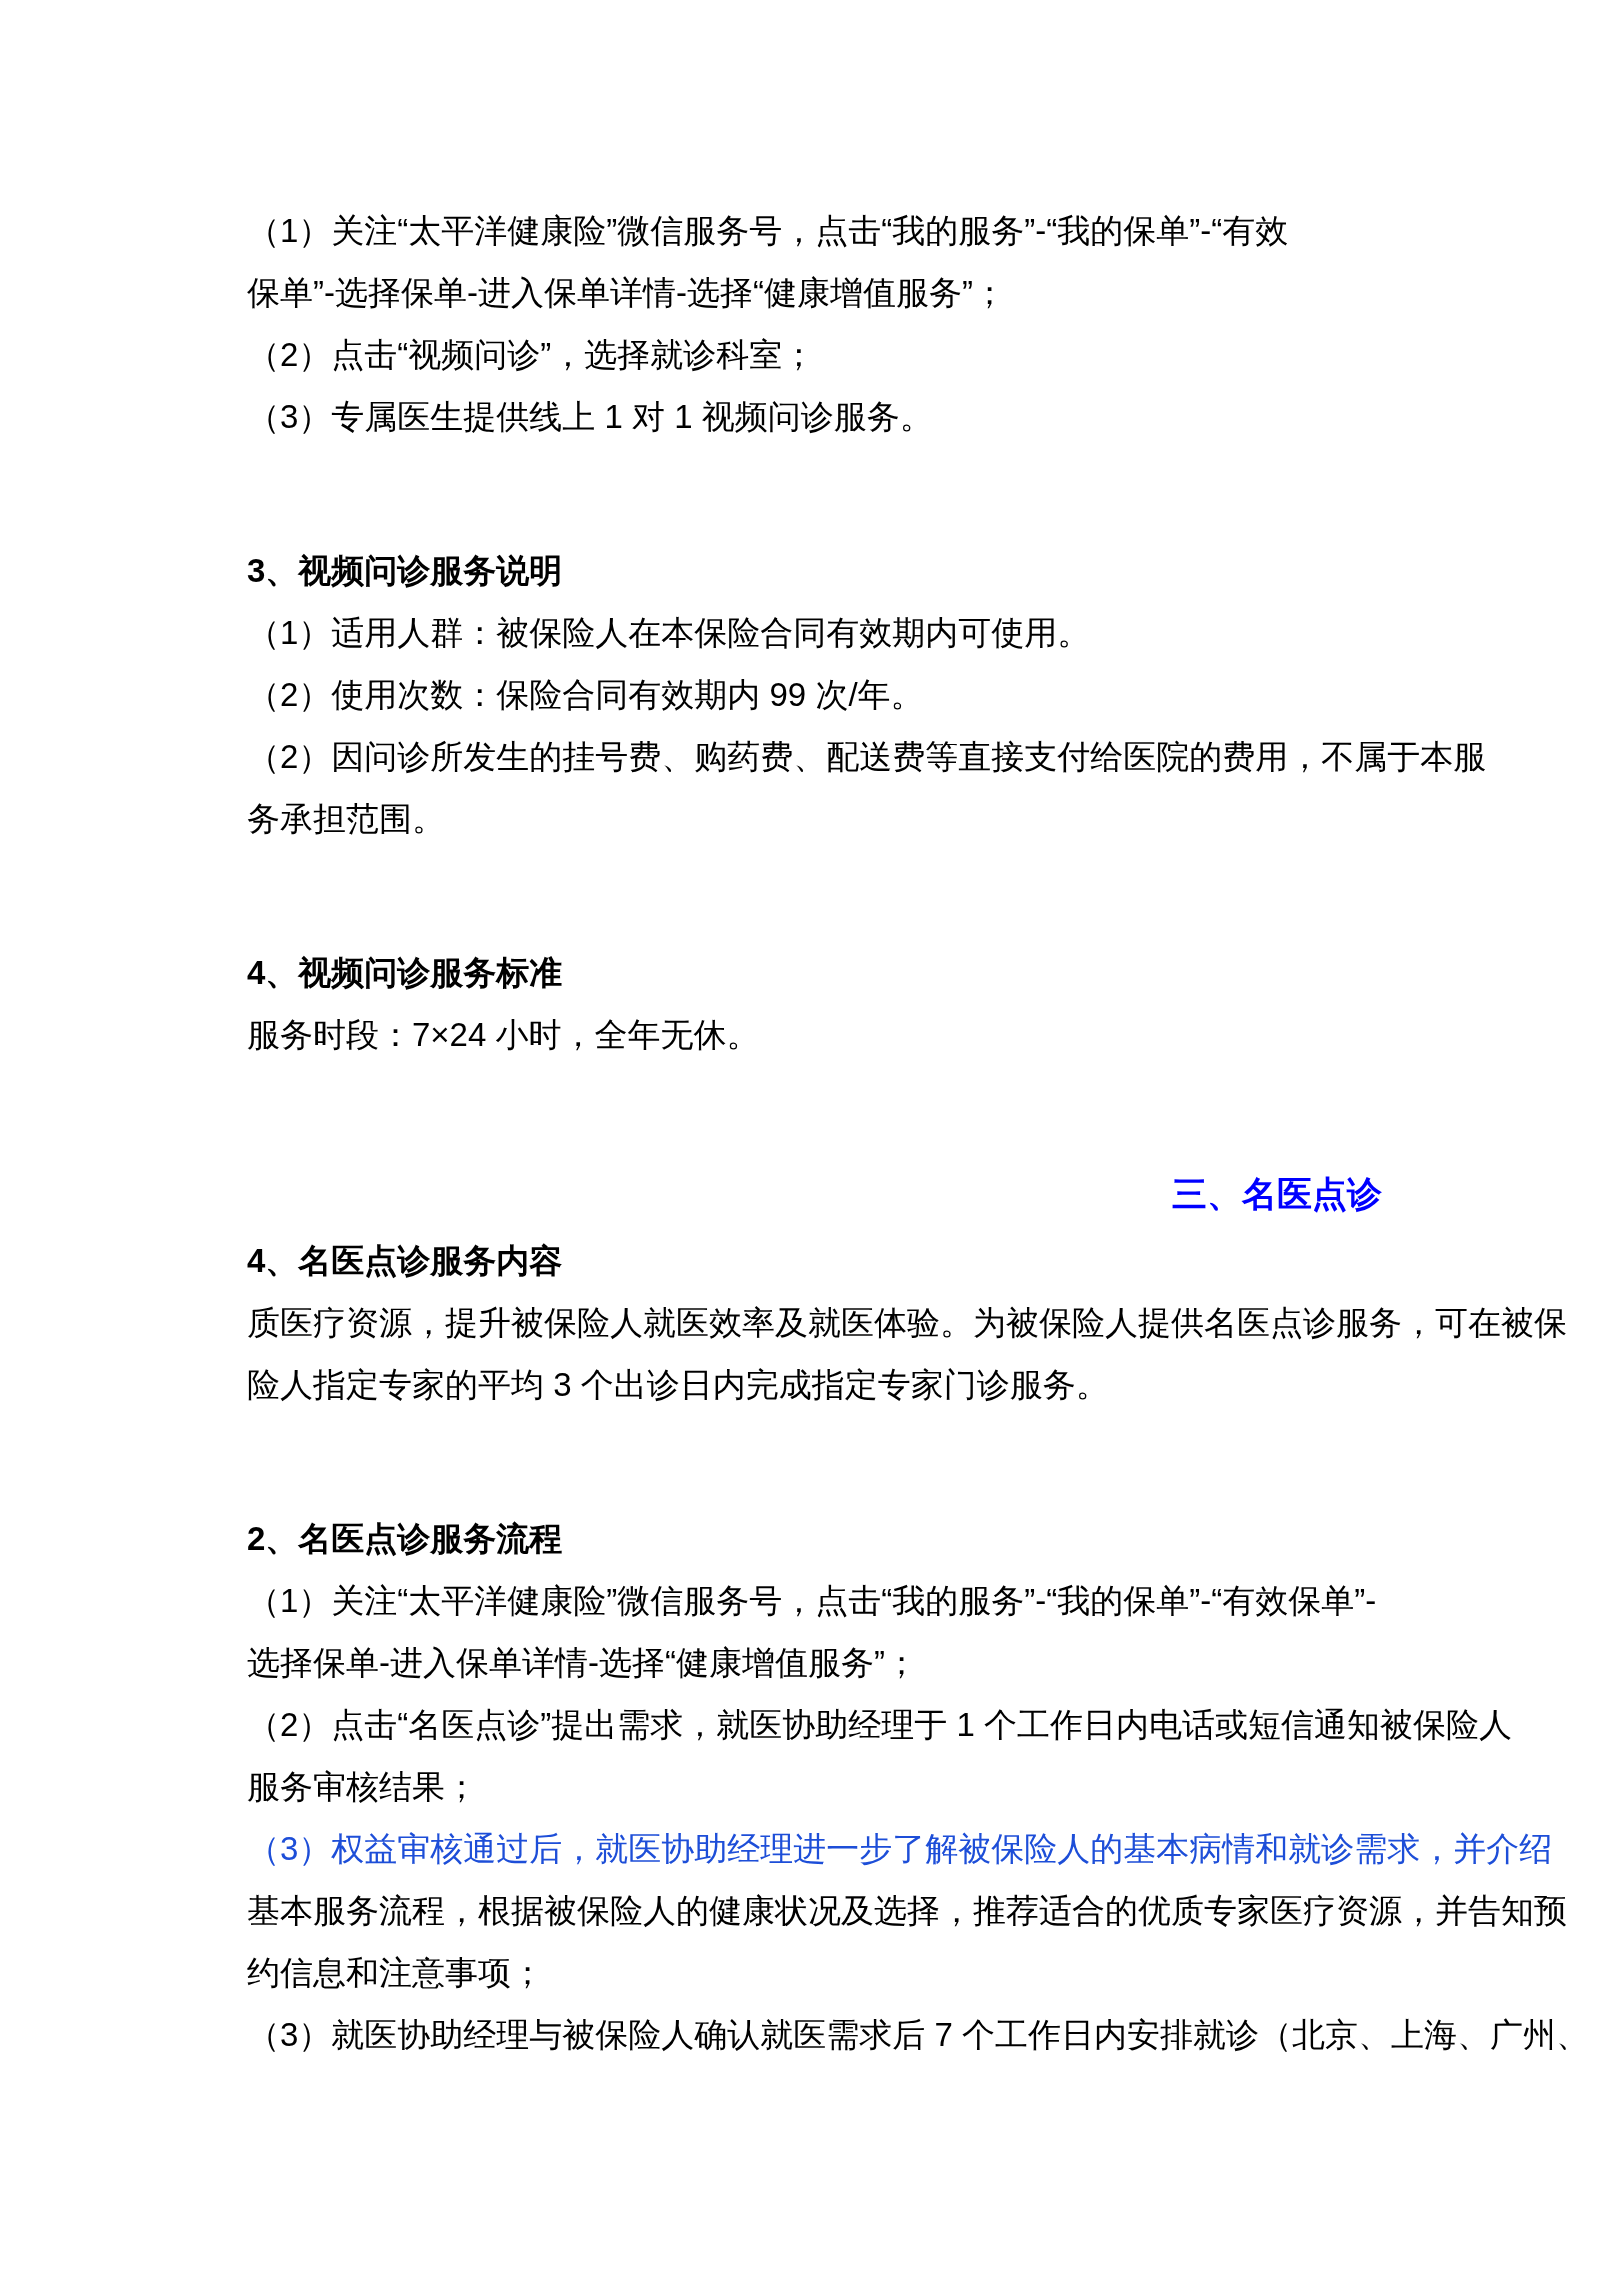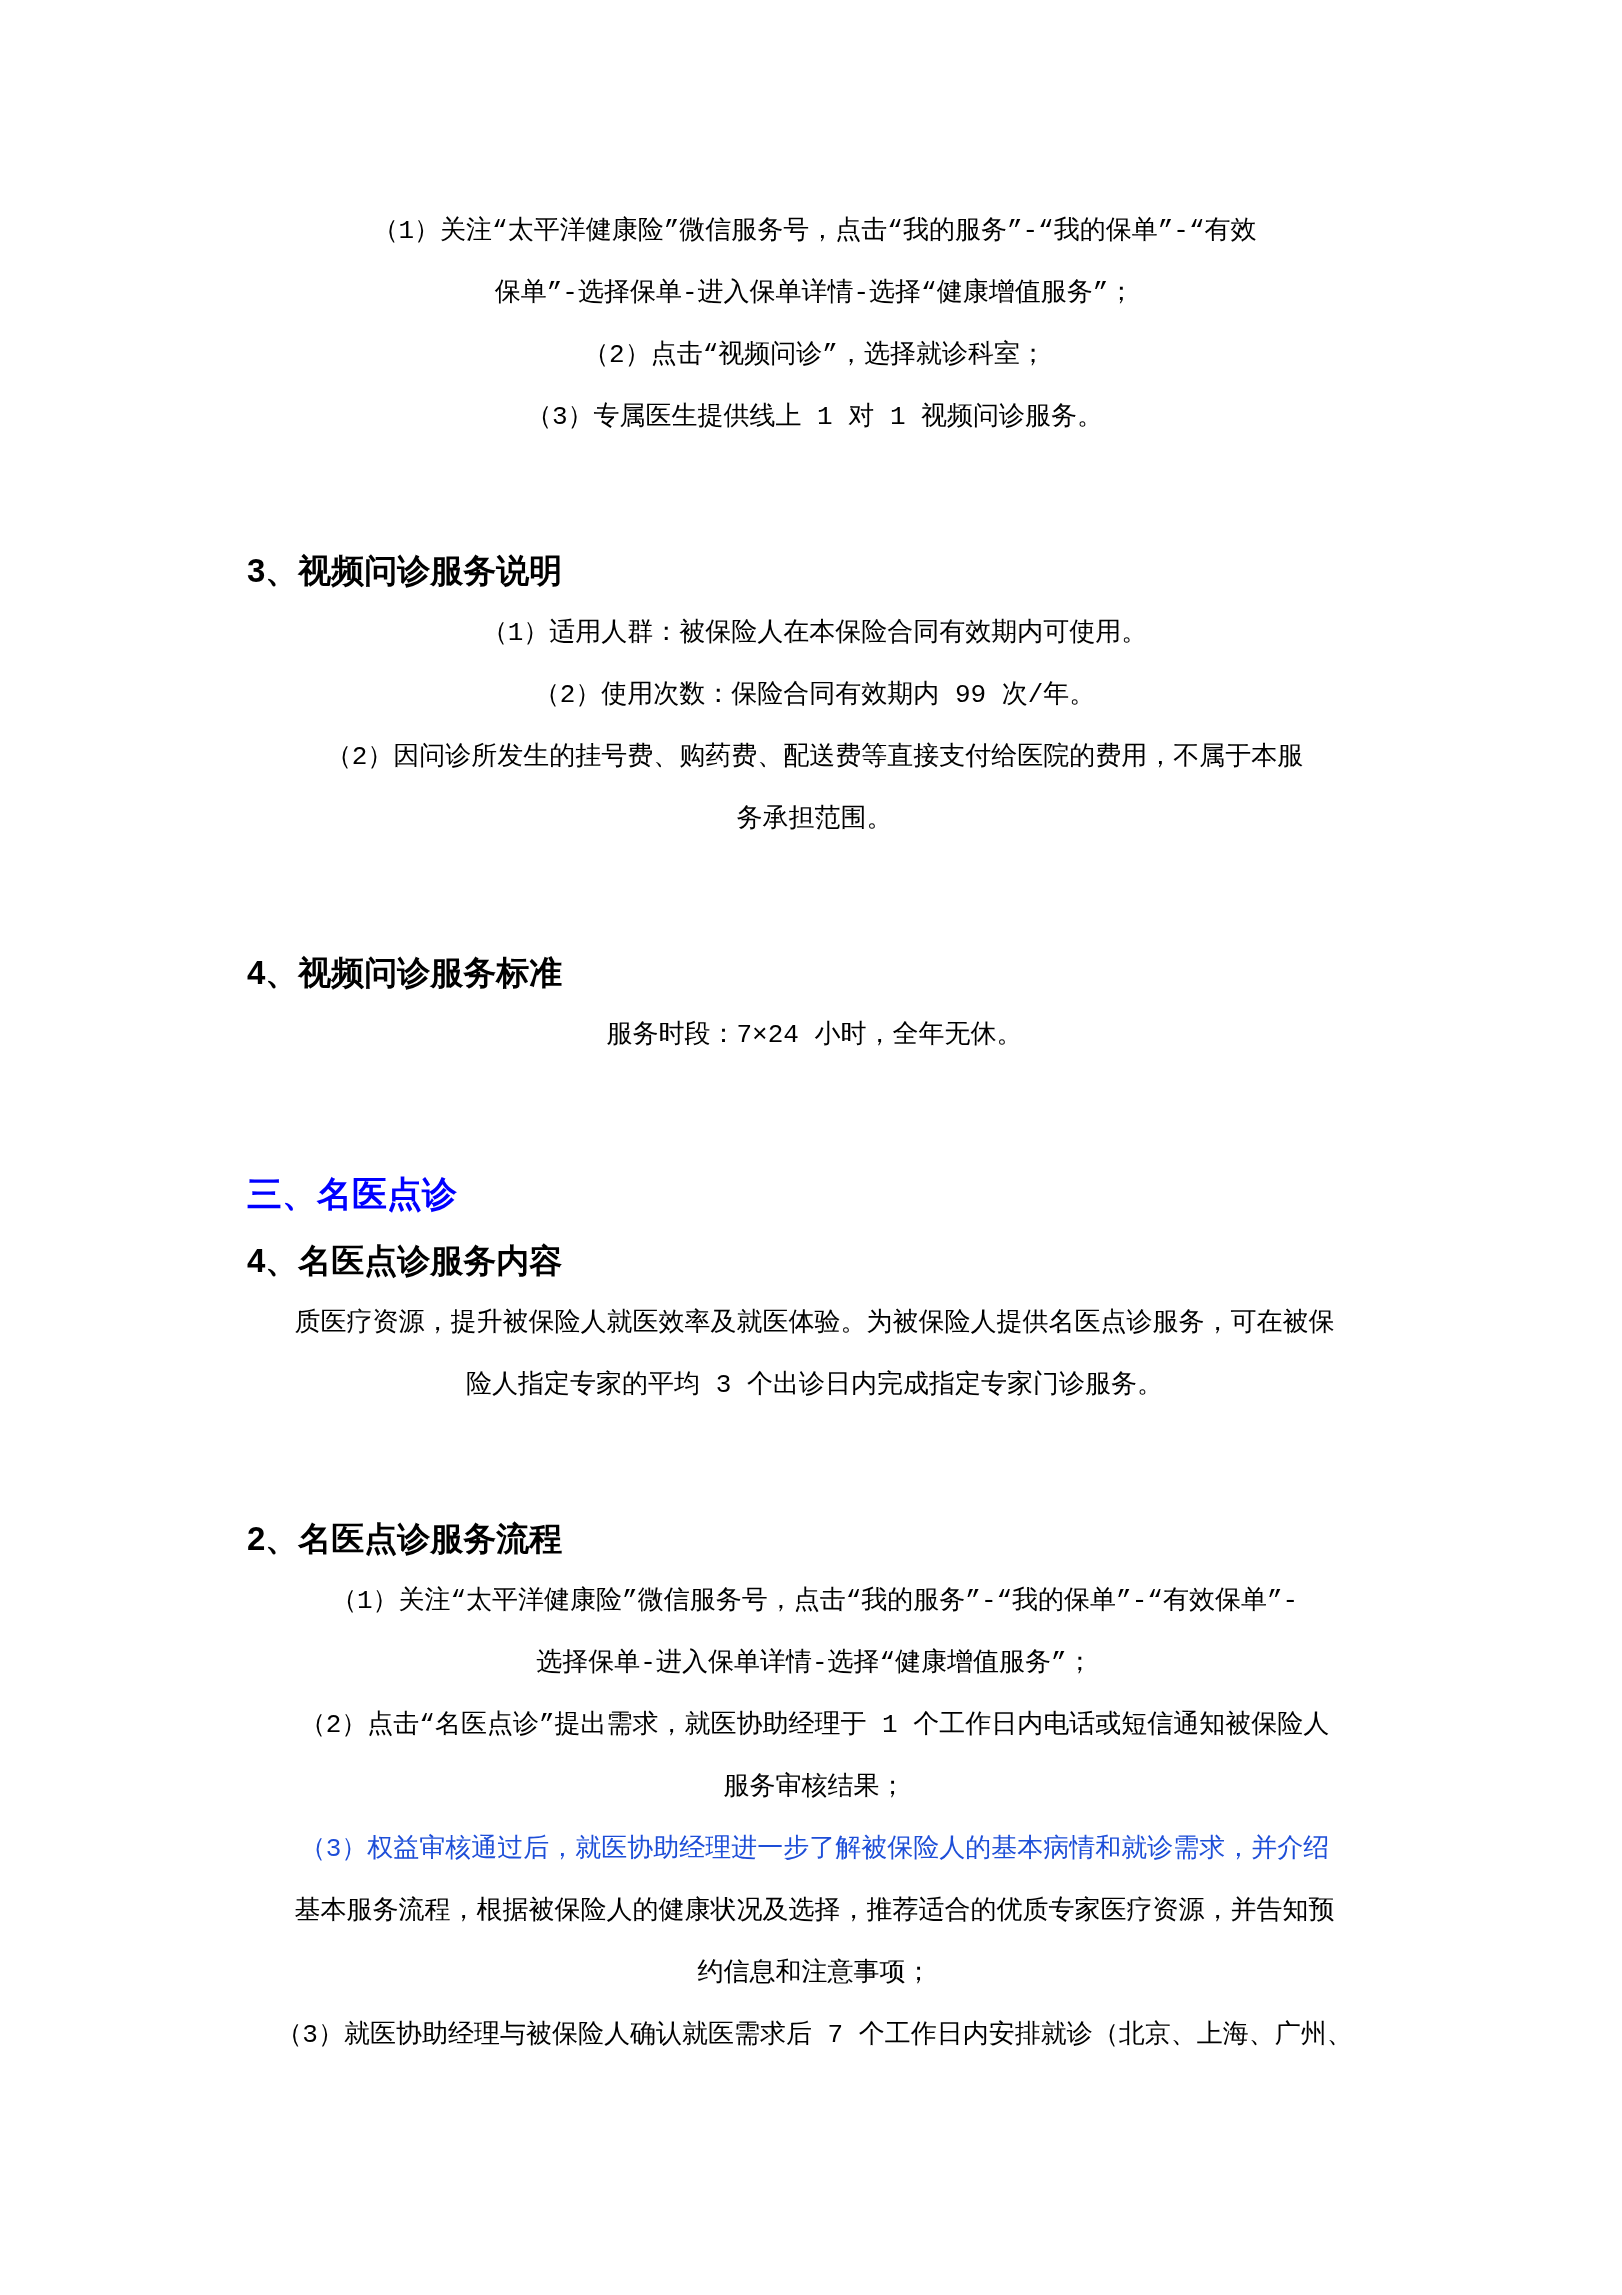--- a/index.html
+++ b/index.html
@@ -13,39 +13,39 @@
     color: #000000;
   }
   .content {
     position: absolute;
     left: 247px;
     top: 200px;
     width: 1135px;
   }
   .blk { white-space: nowrap; }
   .body {
-    font-size: 26px;
+    font-size: 33px;
     height: 62px;
     line-height: 62px;
-    font-family: Liberation Mono, monospace;
-    text-align: center;
+    font-family: Liberation Sans, sans-serif;
   }
   .subheading {
     font-size: 33px;
     height: 62px;
     line-height: 62px;
     font-weight: bold;
     font-family: "Liberation Sans", "DejaVu Sans", sans-serif;
   }
   .section-title {
     font-size: 35px;
     height: 72px;
     line-height: 72px;
     font-weight: bold;
     font-family: "Liberation Sans", "DejaVu Sans", sans-serif;
+    text-align: right;
   }
   .blank { height: 92px; }
   .footer {
     position: absolute;
     left: 0;
     top: 2120px;
     width: 1623px;
     height: 46px;
     line-height: 46px;
     text-align: center;

